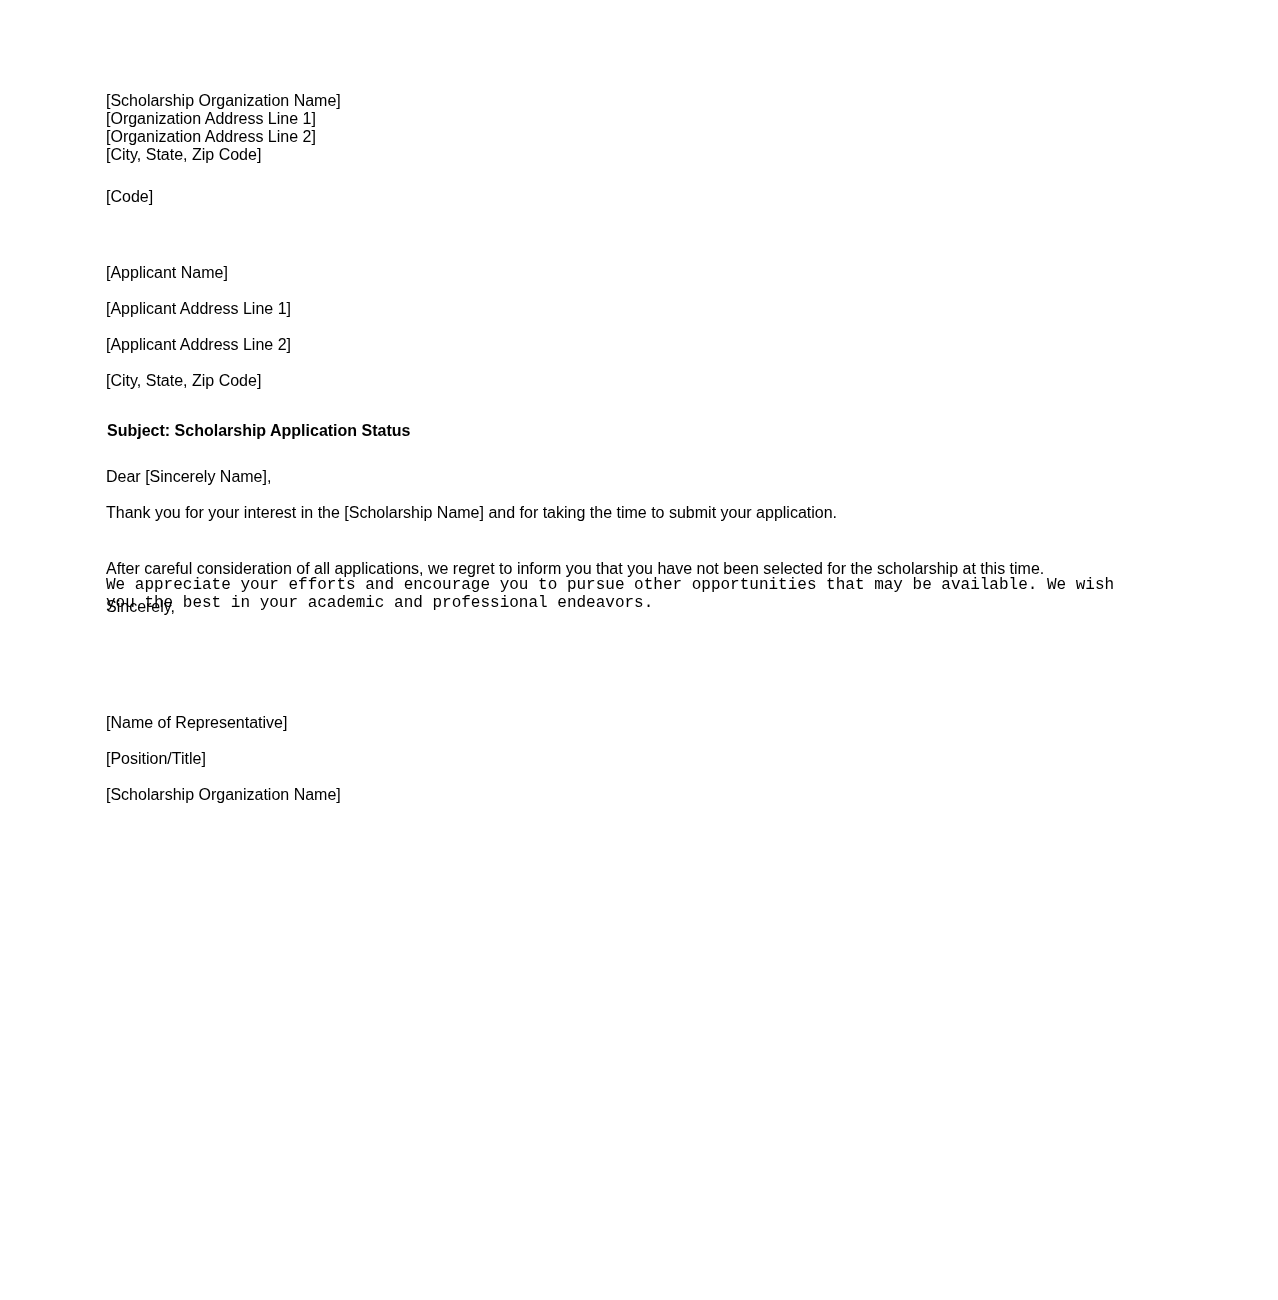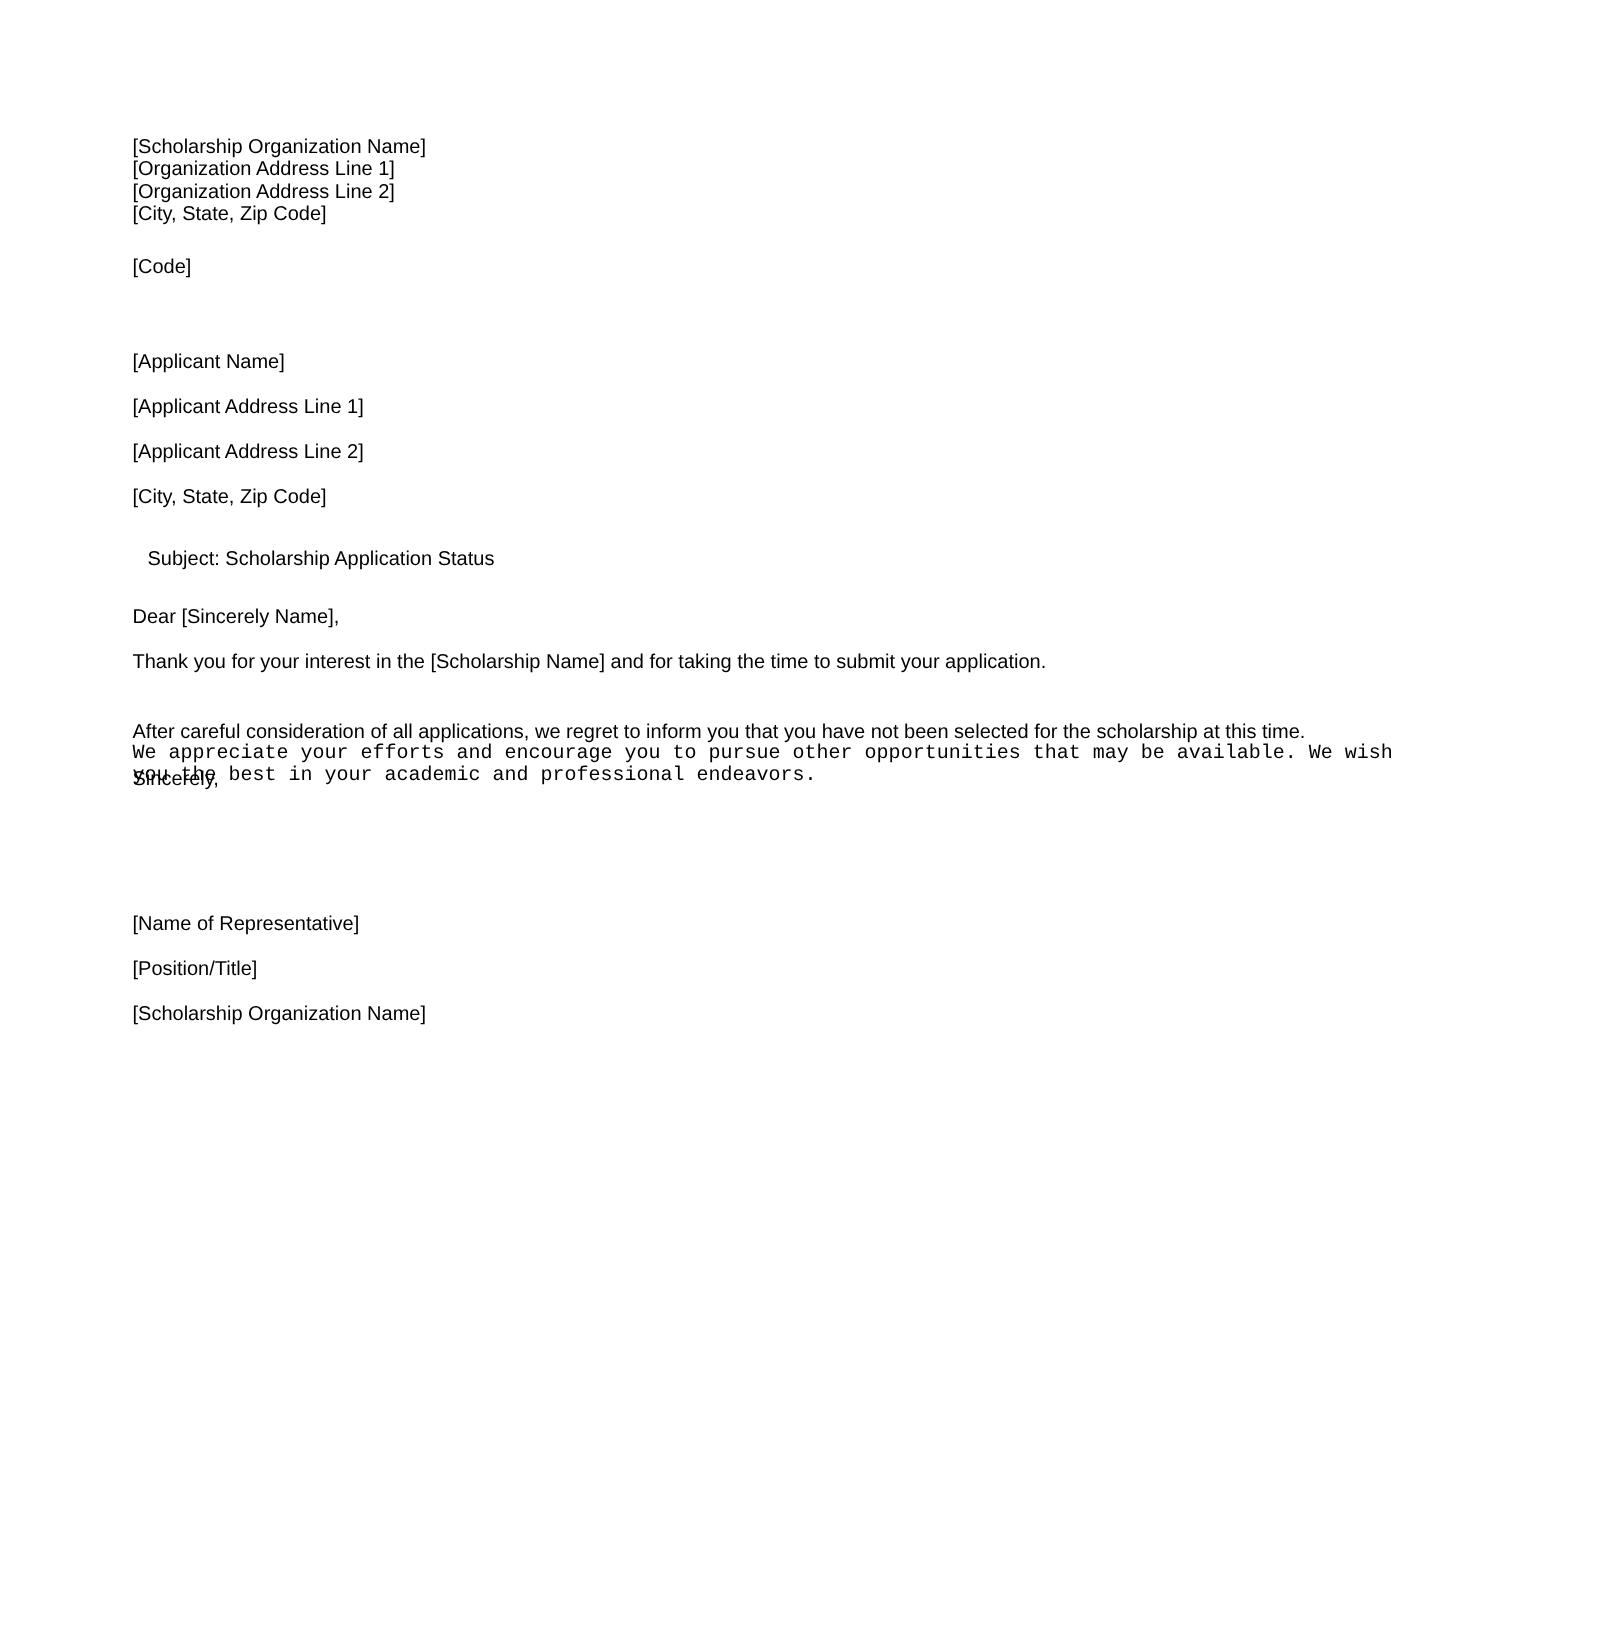--- a/index.html
+++ b/index.html
@@ -1,19 +1,19 @@
 <!DOCTYPE html>
 <html><head>
 <meta charset="utf-8">
 <style>
   html, body { margin: 0; padding: 0; background: #ffffff; }
   body { width: 1278px; height: 1300px; position: relative; overflow: hidden;
          font-family: "Liberation Sans", sans-serif; font-size: 16px; color: #000; }
-  .line { position: absolute; left: 106px; white-space: nowrap; line-height: 18px; margin-top: 17px; }
-  .subject { left: 118px; font-weight: normal; }
+  .line { position: absolute; left: 106px; white-space: nowrap; line-height: 18px; }
+  .subject { left: 107px; font-weight: bold; }
   .wrap { white-space: normal; width: 1040px; font-family: Liberation Mono, monospace; }
 </style>
 </head>
 <body>
 
 <div>
   <div class="line" style="top:92px">[Scholarship Organization Name]</div>
   <div class="line" style="top:110px">[Organization Address Line 1]</div>
   <div class="line" style="top:128px">[Organization Address Line 2]</div>
   <div class="line" style="top:146px">[City, State, Zip Code]</div>

